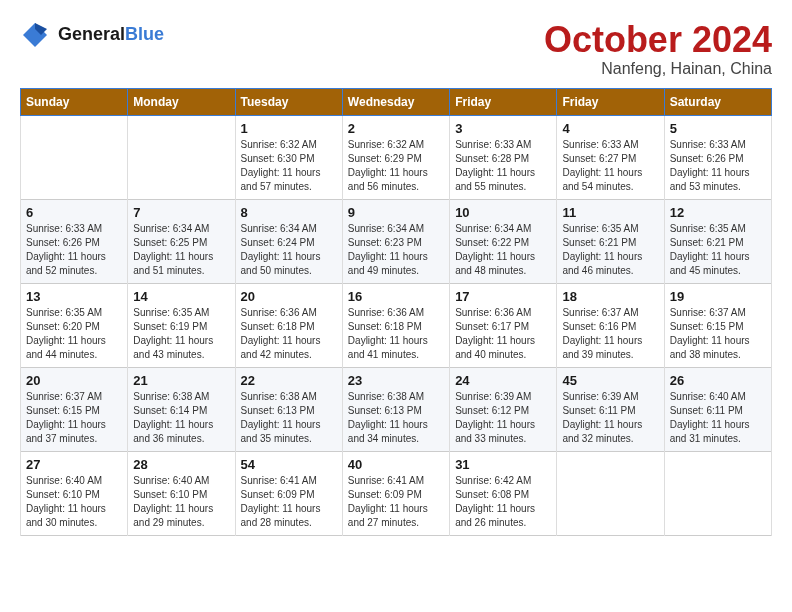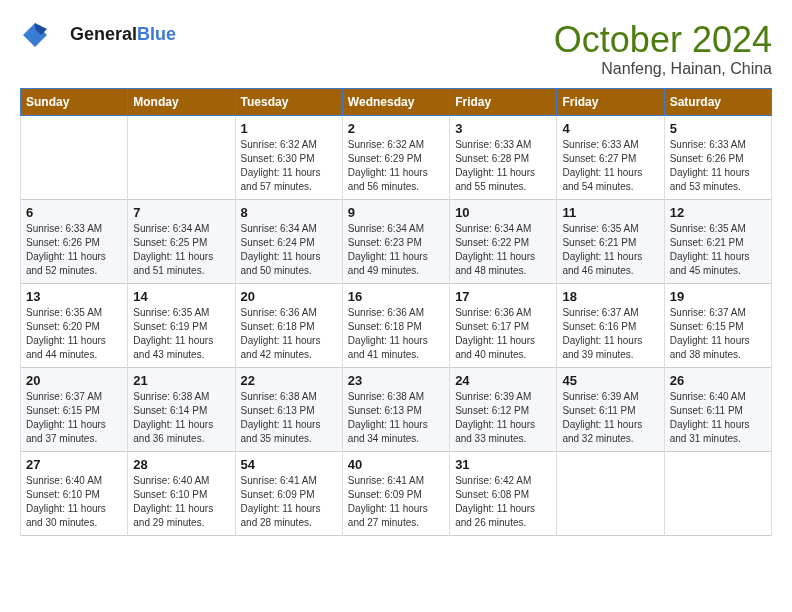--- a/index.html
+++ b/index.html
@@ -12,42 +12,42 @@
     }
     .header {
       display: flex;
       justify-content: space-between;
       align-items: flex-start;
       margin-bottom: 10px;
     }
     .logo {
       display: flex;
       align-items: center;
-      gap: 20px;
+      gap: 8px;
     }
     .logo-text {
       font-size: 18px;
       font-weight: bold;
       color: #1a1a1a;
       line-height: 1.1;
     }
     .logo-text span {
       color: #3a7bd5;
     }
     .logo-icon {
       width: 30px;
       height: 30px;
     }
     .title-block {
       text-align: right;
     }
     .month-title {
       font-size: 36px;
-      font-weight: normal;
-      color: #4d7c0f;
+      font-weight: bold;
+      color: #b91c1c;
       line-height: 1.1;
     }
     .location {
       font-size: 16px;
       color: #444;
     }
     table {
       width: 100%;
       border-collapse: collapse;
       font-size: 11px;

